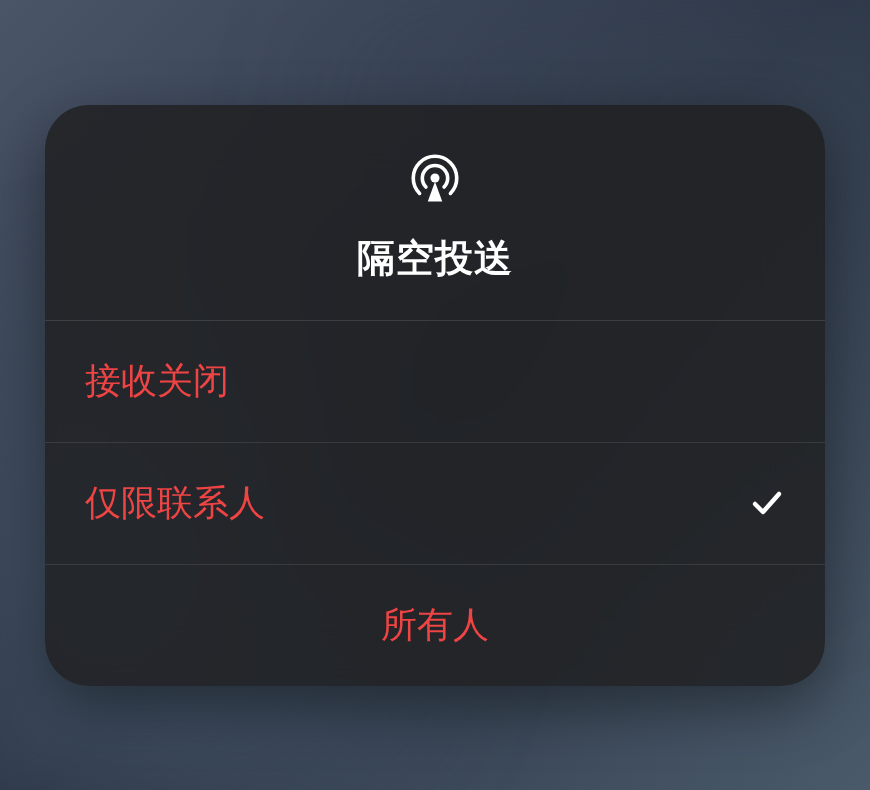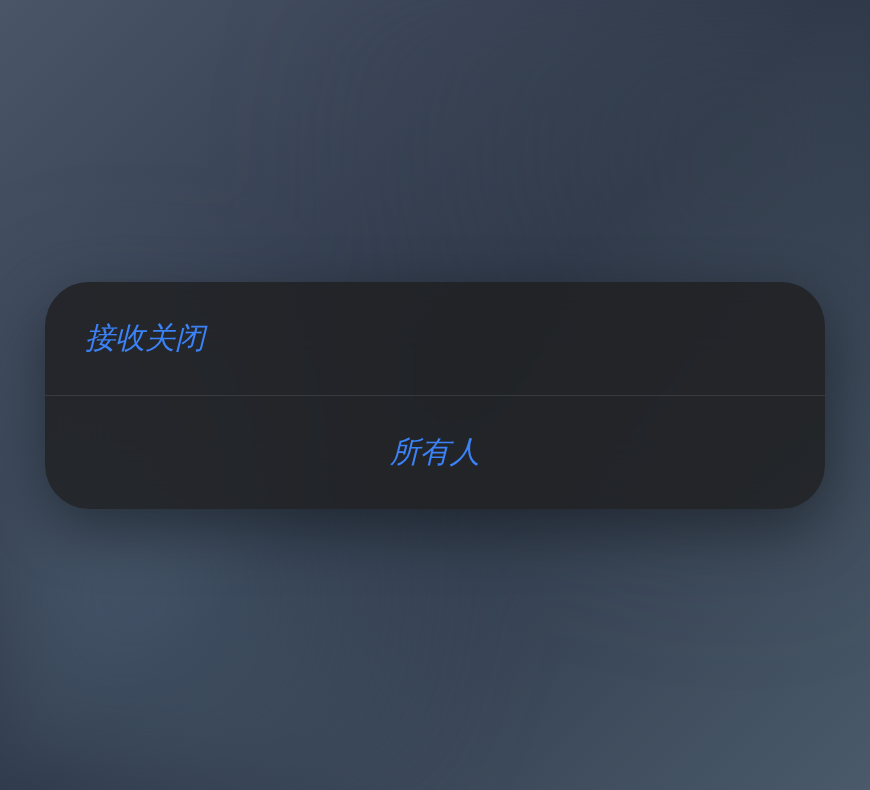--- a/index.html
+++ b/index.html
@@ -74,46 +74,60 @@
       border-bottom: 1px solid rgba(255,255,255,0.1);
       cursor: pointer;
     }
     
     .option-item:last-child {
       border-bottom: none;
       justify-content: center;
     }
     
     .option-label {
-      color: #3b82f6;
-      font-size: 30px;
+      color: #ef4444;
+      font-size: 36px;
       font-weight: 400;
-      font-style: italic;
     }
     
     .checkmark {
       width: 36px;
       height: 36px;
       display: none;
     }
     
     .option-item.selected .checkmark {
       display: block;
     }
   </style>
 </head>
 <body>
 
 <div class="panel">
+  <div class="panel-header">
+    <svg class="airdrop-icon" viewBox="0 0 64 64" fill="none" stroke="#ffffff" stroke-width="4" stroke-linecap="round">
+      <circle cx="32" cy="32" r="5" fill="#ffffff" stroke="none"></circle>
+      <path d="M 22 42 A 14 14 0 1 1 42 42"></path>
+      <path d="M 15 49 A 24 24 0 1 1 49 49"></path>
+      <path d="M 32 36 L 24 58 L 40 58 Z" fill="#ffffff" stroke="none"></path>
+    </svg>
+    <div class="panel-title">隔空投送</div>
+  </div>
 
   <div class="options-list">
     <div class="option-item">
       <span class="option-label">接收关闭</span>
 
     </div>
 
+    <div class="option-item selected">
+      <span class="option-label">仅限联系人</span>
+      <svg class="checkmark" viewBox="0 0 36 36" fill="none" stroke="#ffffff" stroke-width="4.5" stroke-linecap="round" stroke-linejoin="round">
+        <path d="M 6 19 L 14 27 L 30 9"></path>
+      </svg>
+    </div>
 
     <div class="option-item">
       <span class="option-label">所有人</span>
 
     </div>
   </div>
 </div>
 
 </body></html>

